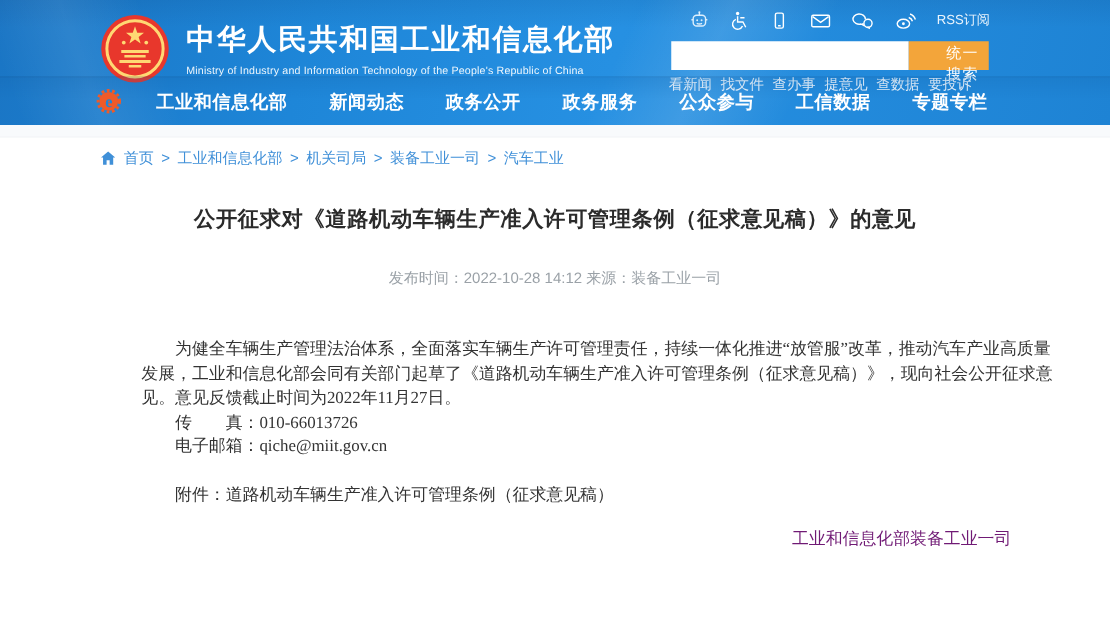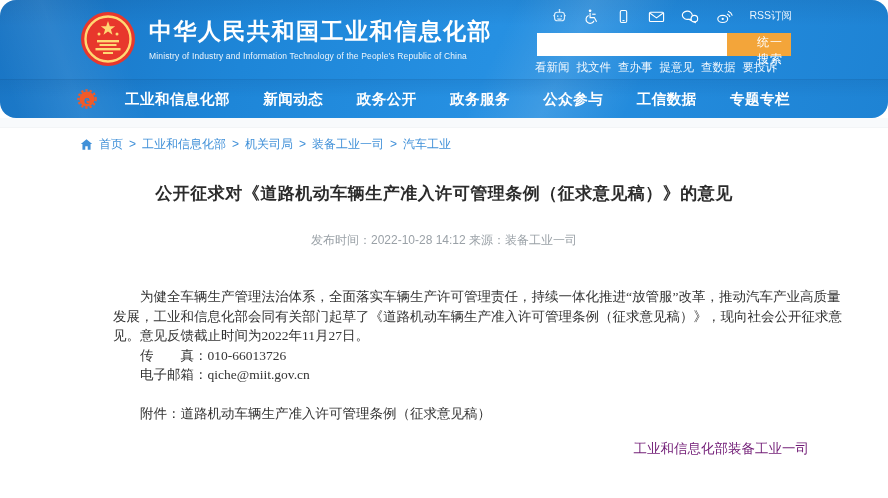--- a/index.html
+++ b/index.html
@@ -3,24 +3,23 @@
 <meta charset="utf-8">
 <style>
   html,body{margin:0;padding:0;}
   body{
     width:888px;height:498px;overflow:hidden;background:#fff;
     font-family:"Liberation Sans","DejaVu Sans",sans-serif;
     position:relative;
   }
   
   .header{
-    position:relative;width:888px;height:118px;
+    position:relative;width:888px;height:100px;
     background:linear-gradient(105deg,#1a75c4 0%,#1e86d8 28%,#2690e2 55%,#1e83d4 100%);
     overflow:hidden;
-    border-radius:16px;
   }
   .header::before{
     content:"";position:absolute;inset:0;pointer-events:none;
     background:
       linear-gradient(115deg,rgba(255,255,255,0) 55%,rgba(255,255,255,.12) 63%,rgba(255,255,255,0) 72%),
       linear-gradient(70deg,rgba(255,255,255,0) 2%,rgba(255,255,255,.08) 9%,rgba(255,255,255,0) 16%),
       linear-gradient(180deg,rgba(6,45,94,.10) 0%,rgba(0,0,0,0) 22%);
   }
   .topbar{
     position:absolute;top:7px;right:96px;height:18px;

